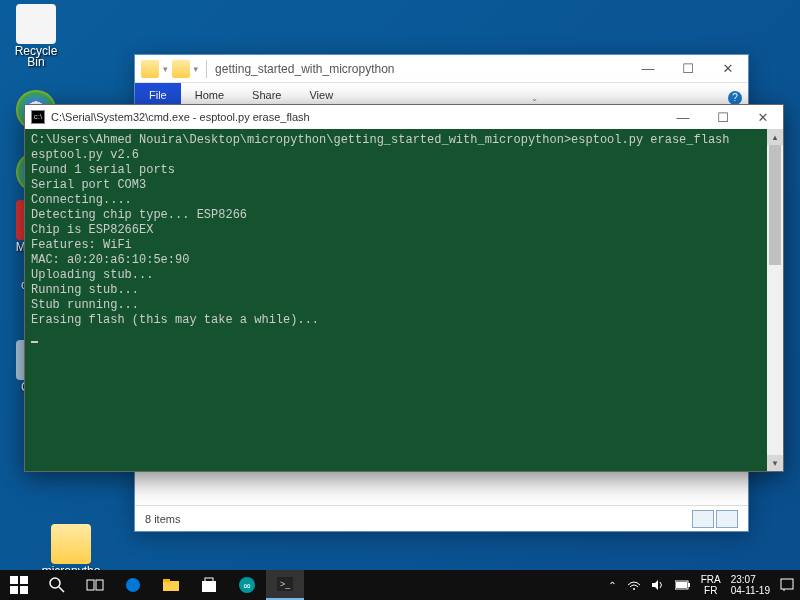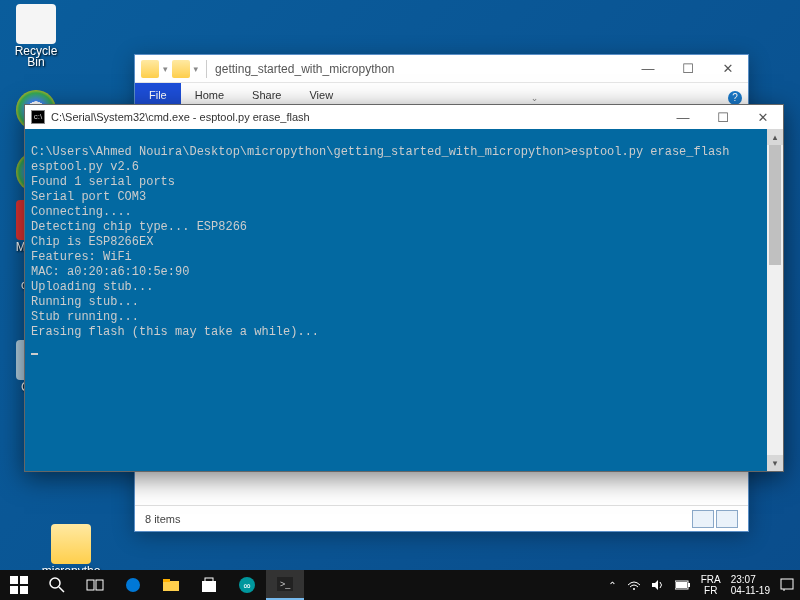--- a/index.html
+++ b/index.html
@@ -59,23 +59,23 @@
     display:flex; flex-direction:column;
   }
   .cmd-titlebar {
     height:24px; background:#fff; display:flex; align-items:center;
     padding-left:6px; font-size:11px; color:#333;
   }
   .cmd-ico { width:14px; height:14px; background:#000; margin-right:6px; border:1px solid #888; font-size:8px; color:#ccc; text-align:center; line-height:12px;}
   .cmd-titlebar .winbtns { margin-left:auto; display:flex; }
   .cmd-body { flex:1; display:flex; }
   .cmd-text {
-    flex:1; background:#0369a1; color:#ccc;
+    flex:1; background:#14532d; color:#ccc;
     font-family: Consolas, "Courier New", monospace;
-    font-size:12px; line-height:15px; padding:16px 6px;
+    font-size:12px; line-height:15px; padding:4px 6px;
     white-space:pre; overflow:hidden;
   }
   .cmd-scroll { width:16px; background:#f0f0f0; position:relative; }
   .cmd-scroll .arrow { height:16px; background:#d8d8d8; text-align:center; font-size:9px; color:#555; line-height:16px;}
   .cmd-scroll .thumb { position:absolute; top:16px; left:2px; right:2px; height:120px; background:#c0c0c0; }
   .cmd-scroll .arrow.dn { position:absolute; bottom:0; left:0; right:0;}
   .cursor { display:inline-block; width:7px; height:2px; background:#ccc; vertical-align:bottom;}
   
   .taskbar {
     position:absolute; left:0; right:0; bottom:0; height:30px;

